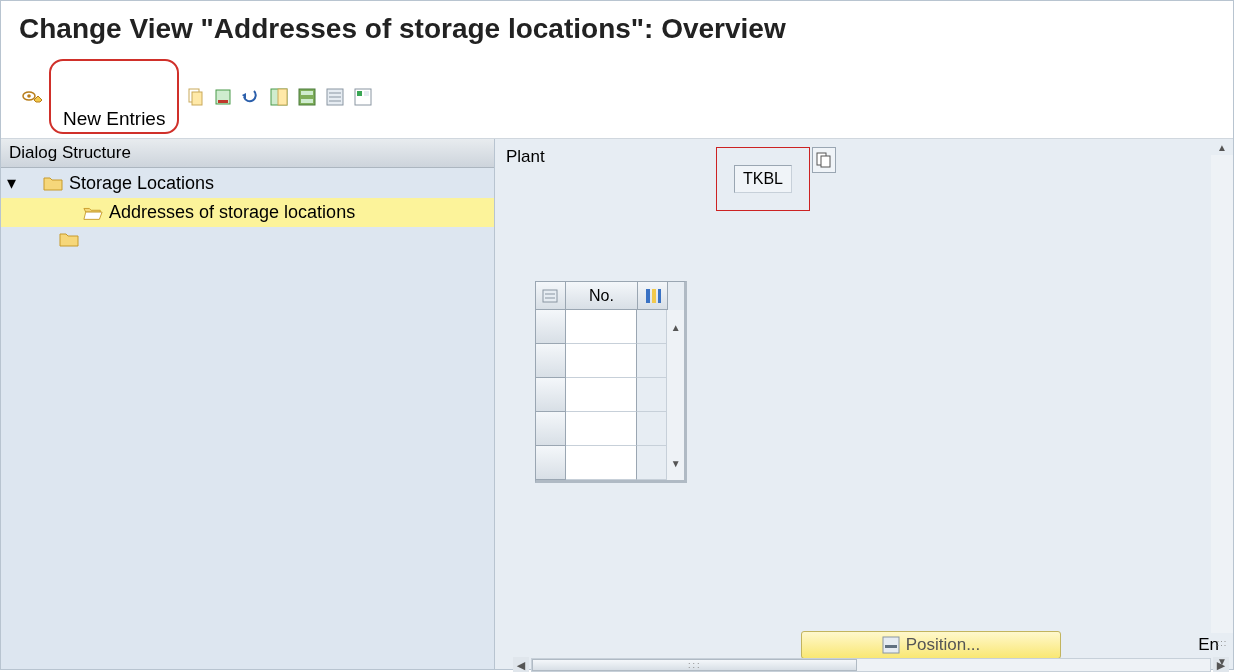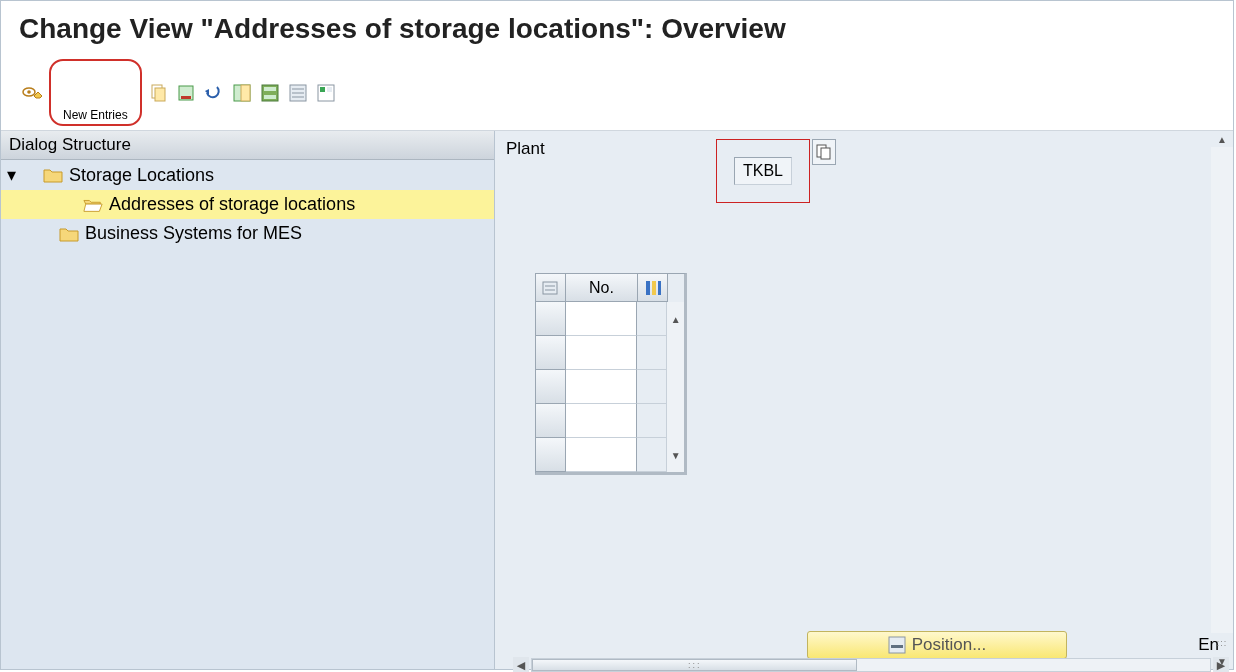--- a/index.html
+++ b/index.html
@@ -4,21 +4,21 @@
 <style>
 * { box-sizing: border-box; margin: 0; padding: 0; }
 body { font-family: Arial, sans-serif; font-size: 14px; background: #fff; width: 1236px; height: 672px; overflow: hidden; }
 
 .window { border: 1px solid #b8c4d0; background: #fff; width: 1234px; height: 670px; display: flex; flex-direction: column; }
 
 .title-bar { padding: 12px 18px 10px; font-size: 28px; font-weight: bold; color: #222; }
 
 .toolbar { display: flex; align-items: center; gap: 4px; padding: 4px 20px 4px; border-bottom: 1px solid #d0d7de; }
 .toolbar-icon { width: 24px; height: 24px; display: inline-flex; align-items: center; justify-content: center; cursor: pointer; }
-.new-entries-btn { display: inline-flex; align-items: center; padding: 2px 8px; font-size: 12px; cursor: pointer; margin-top: 45px; }
+.new-entries-btn { display: inline-flex; align-items: center; padding: 2px 8px; font-size: 19px; cursor: pointer; margin-top: 45px; }
 .new-entries-highlight { border: 2px solid #d0302a; border-radius: 14px; padding: 0 4px; display: inline-flex; align-items: center; }
 
 .body-area { flex: 1; display: flex; background: #e7edf3; position: relative; border-radius: 18px; }
 
 .left-panel { width: 494px; background: #e7edf3; border-right: 1px solid #b8c4d0; display: flex; flex-direction: column; }
 .panel-header { background: linear-gradient(#e8ecef,#cdd4dc); border-bottom: 1px solid #acb6c0; padding: 4px 8px; font-size: 17px; }
 .tree { background: #dde6f0; flex: 1; }
 .tree-row { display: flex; align-items: center; padding: 4px 6px; font-size: 18px; gap: 6px; cursor: pointer; }
 .tree-row .toggle { width: 14px; display:inline-block; }
 .tree-row .indent1 { width: 46px; display:inline-block; }
@@ -40,21 +40,21 @@
 .gh-sel { width: 30px; }
 .gh-no { width: 72px; }
 .gh-conf { width: 30px; }
 .grid-body-row { display:flex; height: 34px; }
 .gb-sel { width: 30px; border-right: 1px solid #9aa6b2; border-bottom: 1px solid #9aa6b2; background: linear-gradient(#f4f7fa,#d8dfe6); cursor:pointer; }
 .gb-cell { width: 72px; border-right: 1px solid #9aa6b2; border-bottom: 1px solid #c7d0d9; background:#fff; }
 .gb-gap { width: 30px; border-bottom: 1px solid #c7d0d9; background:#e7edf3; }
 .gb-scroll { width: 18px; background:#eef2f6; border-left: 1px solid #c7d0d9; display:flex; align-items:center; justify-content:center; }
 .scroll-btn { width: 16px; height: 16px; font-size: 10px; color:#555; cursor:pointer; display:flex; align-items:center; justify-content:center; }
 
-.bottom-bar { position:absolute; left: 26px; right: 4px; bottom: 10px; display:flex; align-items:center;text-align:center; }
+.bottom-bar { position:absolute; left: 20px; right: 4px; bottom: 10px; display:flex; align-items:center;text-align:center; }
 .position-btn { margin-left: 286px; display:inline-flex; align-items:center; justify-content:center; height:28px; background: linear-gradient(#fff8cc, #f9e773); border:1px solid #c2b45e; border-radius:3px; width: 260px; font-size:17px; color:#555; cursor:pointer; gap:6px; }
 .entry-text { margin-left: auto; margin-right: 10px; font-size:17px; }
 .hscroll { position:absolute; left: 18px; right: 4px; bottom: -4px; height: 16px; display:flex; align-items:center; }
 .hscroll .arrow { width:16px; height:16px; font-size:11px; display:flex; align-items:center; justify-content:center; color:#555; background:#e0e6ec; cursor:pointer; }
 .hscroll .track { flex:1; background:#eef2f6; height:14px; margin:0 2px; position:relative; border:1px solid #c7d0d9; }
 .hscroll .thumb { position:absolute; left:0; width:48%; height:100%; background: linear-gradient(#f4f7fa,#d8dfe6); border:1px solid #b0bac4; cursor:pointer; display:flex; align-items:center; justify-content:center; font-size:9px; color:#888; letter-spacing:2px; }
 
 .right-vscroll { position:absolute; top:0; right:0; bottom:0; width:22px; display:flex; flex-direction:column; }
 .right-vscroll .arrow { height:16px; font-size:10px; display:flex; align-items:center; justify-content:center; color:#555; cursor:pointer; }
 .right-vscroll .track { flex:1; background:#eef2f6; }
@@ -145,21 +145,20 @@
               <path d="M1 3 L7 3 L9 5 L19 5 L19 7 L3 7 Z" fill="#f6d77a" stroke="#c79a2a"></path>
               <path d="M3 7 L21 7 L18 15 L1 15 Z" fill="#fff" stroke="#c79a2a"></path>
             </svg>
           <span>Addresses of storage locations</span>
         </div>
         <div class="tree-row">
           <span class="indent1"></span>
           <svg class="folder-icon" viewBox="0 0 20 16">
               <path d="M1 3 L7 3 L9 5 L19 5 L19 15 L1 15 Z" fill="#f6d77a" stroke="#c79a2a"></path>
             </svg>
-          <span>Business Systems for MES</span>
         </div>
       </div>
     </div>
 
     <div class="right-panel">
       <div class="field-row">
         <span class="field-label">Plant</span>
         <span class="red-frame">
           <span class="field-box">TKBL</span>
         </span>

